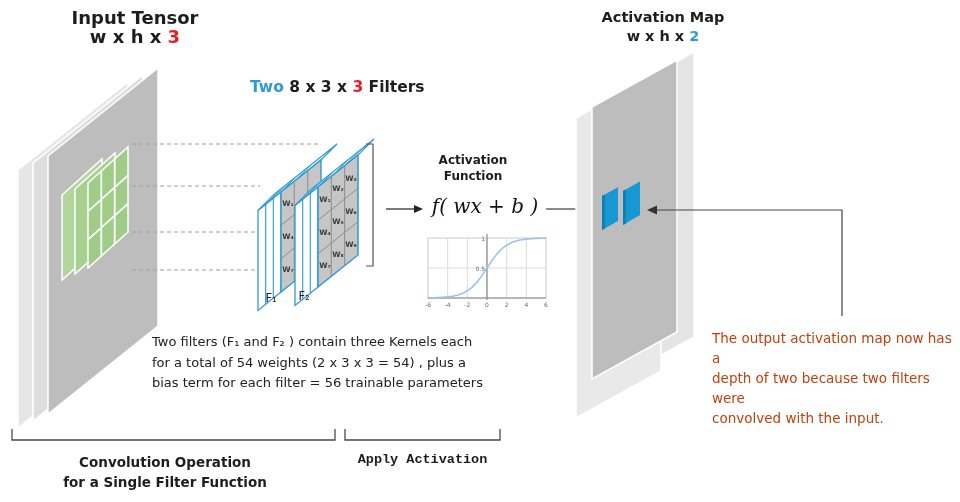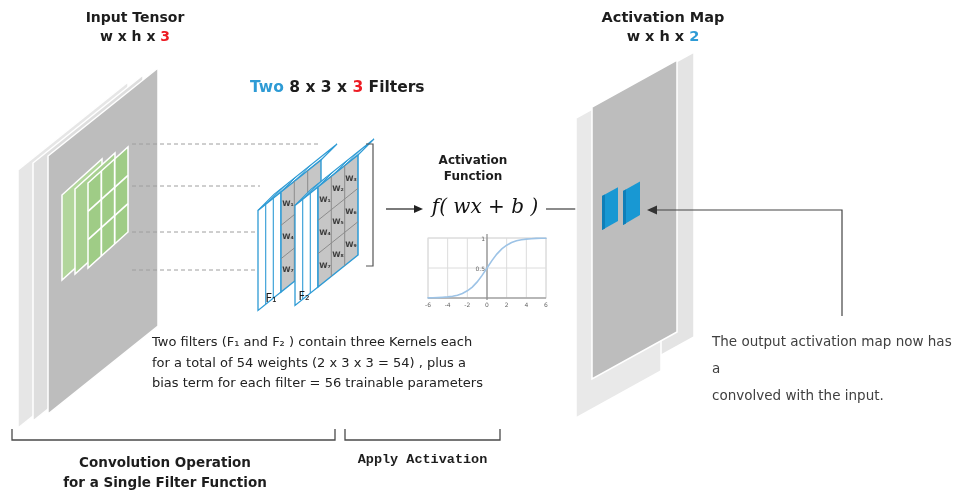--- a/index.html
+++ b/index.html
@@ -5,28 +5,28 @@
   html,body{margin:0;padding:0;background:#fff;}
   #stage{position:relative;width:960px;height:502px;overflow:hidden;background:#fff;
          font-family:"DejaVu Sans","Liberation Sans",sans-serif;color:#1d1d1d;}
   #diagram-svg{position:absolute;left:0;top:0;z-index:1;}
   .txt{position:absolute;z-index:2;}
   .center{text-align:center;}
   .bold{font-weight:bold;}
   .accent-red{color:#ed1c24;}
   .accent-blue{color:#2e9bd5;}
   .u{margin-top:9px;}
-  #input-title{left:45px;top:8px;width:180px;font-size:14px;line-height:19px;}
+  #input-title{left:45px;top:8px;width:180px;font-size:18px;line-height:19px;}
   #filters-heading{left:250px;top:78px;font-size:15.5px;}
   #activation-title{left:410px;top:152px;width:126px;font-size:12px;line-height:16px;}
   #formula{left:418px;top:194px;width:134px;text-align:center;
            font-family:"DejaVu Serif","Liberation Serif",serif;font-style:italic;font-size:20px;color:#111;}
   #map-title{left:583px;top:8px;width:160px;font-size:14.5px;line-height:19px;}
   #filters-note{left:152px;top:332px;font-size:13px;line-height:20.5px;color:#222;}
-  #output-note{left:712px;top:328px;font-size:13.5px;line-height:27px;color:#404040;}
+  #output-note{left:712px;top:328px;font-size:13.5px;line-height:20px;color:#c2410c;}
   #conv-caption{left:35px;top:452px;width:260px;font-size:13.5px;line-height:20px;}
   #apply-caption{left:345px;top:452px;width:155px;font-size:13.5px;font-family:Liberation Mono, monospace;}
   .wlabel{font-family:"DejaVu Sans",sans-serif;font-size:7.5px;font-weight:bold;fill:#3a3a3a;text-anchor:middle;}
   .flabel{font-family:"DejaVu Sans",sans-serif;font-size:11.5px;fill:#1a1a1a;text-anchor:middle;}
   .tick{font-family:"DejaVu Sans",sans-serif;font-size:6px;fill:#666;}
 </style>
 </head>
 <body>
 
 <div id="stage">
@@ -199,20 +199,21 @@
   </div>
 
   <div class="txt" id="filters-note">
     <div>Two filters (F₁ and F₂ ) contain three Kernels each</div>
     <div>for a total of 54 weights  (2 x 3 x 3 = 54) , plus a</div>
     <div>bias term for each filter = 56 trainable parameters</div>
   </div>
 
   <div class="txt" id="output-note">
     <div>The output activation map now has a</div>
+    <div>depth of two because two filters were</div>
     <div>convolved with the input.</div>
   </div>
 
   <div class="txt center bold" id="conv-caption">
     <div>Convolution Operation</div>
     <div>for a Single Filter Function</div>
   </div>
 
   <div class="txt center bold" id="apply-caption">Apply Activation</div>
 

